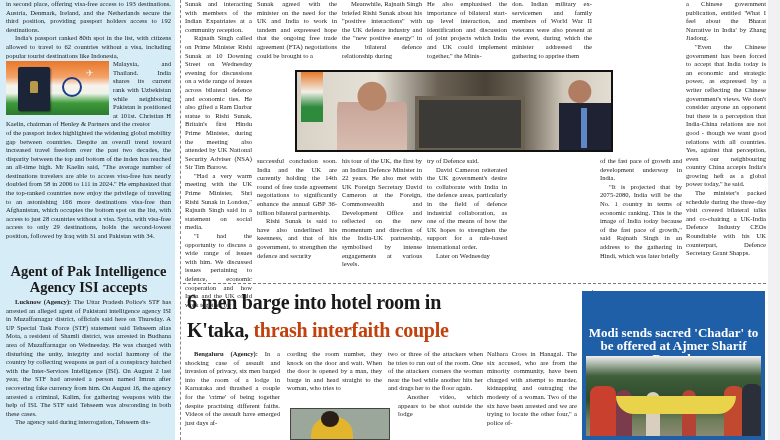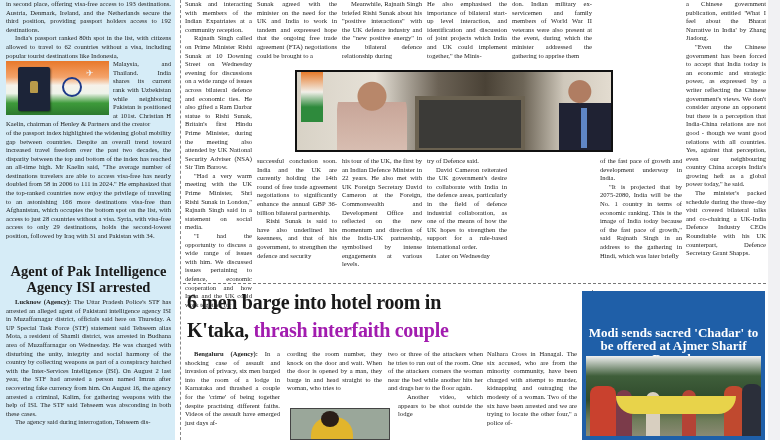--- a/index.html
+++ b/index.html
@@ -34,21 +34,21 @@
     background: linear-gradient(90deg, #d8d2c6 0%, #e6e1d7 25%, #6b6255 45%, #4a4236 60%, #6d6557 72%, #cfc8bb 85%, #e3dcd0 100%); }
   .flag-in { position: absolute; left: 4px; top: 0; width: 22px; height: 50px; background: linear-gradient(180deg, #e67a2a 0%, #f2efe9 40%, #2e8a3c 70%); }
   .person-left { position: absolute; left: 40px; top: 8px; width: 70px; height: 74px; border-radius: 30px 30px 0 0; background: radial-gradient(circle at 50% 22%, #b8876a 0 14px, transparent 15px), linear-gradient(180deg, transparent 0 30%, #c8a598 30%, #d9bfb3 100%); }
   .fireplace { position: absolute; left: 118px; top: 24px; width: 110px; height: 56px; background: #3b3a37; border: 4px solid #6b6251; }
   .person-right { position: absolute; left: 262px; top: 4px; width: 52px; height: 78px; background: radial-gradient(circle at 40% 20%, #b07d62 0 11px, transparent 12px), linear-gradient(180deg, transparent 0 34%, #1f2233 34%, #1f2233 100%); }
   .tie { position: absolute; left: 284px; top: 36px; width: 6px; height: 40px; background: #5f86c6; }
 
   .hdash { position: absolute; height: 0; border-top: 1px dashed #777; }
 
   .headline-main { position: absolute; left: 187px; top: 288px; width: 400px; font-weight: bold; font-size: 20px; line-height: 28px; color: #1a1a1a; letter-spacing: -0.3px; }
-  .headline-main .accent { color: #a21caf; margin-top: 16px; }
+  .headline-main .accent { color: #c2410c; margin-top: 16px; }
 
   .photo-assault { position: absolute; left: 290px; top: 408px; width: 100px; height: 32px; background: #9aa79a; border: 1px solid #444; overflow: hidden; }
   .photo-assault .hood { position: absolute; left: 20px; top: 8px; width: 42px; height: 30px; background: #e2b52c; border-radius: 18px 18px 0 0; }
   .photo-assault .head { position: absolute; left: 30px; top: 2px; width: 18px; height: 16px; background: #2a1e18; border-radius: 50%; }
 
   
   .modi-box { position: absolute; left: 582px; top: 291px; width: 183px; height: 149px; background: #1f5fa8; padding: 3px 4px; }
   .modi-headline { font-weight: bold; font-size: 13px; line-height: 13px; color: #fff; text-align: center; margin-top: 32px; }
   .modi-body { font-size: 6.2px; line-height: 7.6px; color: #fff; text-align: justify; margin-top: 1px; }
   .modi-body .dateline { color: #fff; }
@@ -72,21 +72,21 @@
         <div class="chakra"></div>
         <div class="plane">✈</div>
         <div class="passport-book">
           <div class="passport-emblem"></div>
         </div>
       </div>
       <p class="noind">Malaysia, and Thailand. India shares its current rank with Uzbekistan while neighboring Pakistan is positioned at 101st. Christian H Kaelin, chairman of Henley &amp; Partners and the creator</p>
       <p class="noind" style="clear:both">of the passport index highlighted the widening global mobility gap between countries. Despite an overall trend toward increased travel freedom over the past two decades, the disparity between the top and bottom of the index has reached an all-time high. Mr Kaelin said, "The average number of destinations travelers are able to access visa-free has nearly doubled from 58 in 2006 to 111 in 2024." He emphasized that the top-ranked countries now enjoy the privilege of traveling to an astonishing 166 more destinations visa-free than Afghanistan, which occupies the bottom spot on the list, with access to just 28 countries without a visa. Syria, with visa-free access to only 29 destinations, holds the second-lowest position, followed by Iraq with 31 and Pakistan with 34.</p>
     </div>
 
-    <div class="isi-headline">Agent of Pak Intelligence Agency ISI arrested</div>
+    <div class="isi-headline">Agent of Pak Intelligence Agency ISI accepts</div>
     <div class="isi-body txt">
       <p><span class="dateline">Lucknow (Agency):</span> <span>The Uttar Pradesh Police's STF has arrested an alleged agent of Pakistani intelligence agency ISI in Muzaffarnagar district, officials said here on Thursday. A UP Special Task Force (STF) statement said Tehseem alias Mota, a resident of Shamli district, was arrested in Budhana area of Muzaffarnagar on Wednesday. He was charged with disturbing the unity, integrity and social harmony of the country by collecting weapons as part of a conspiracy hatched with the Inter-Services Intelligence (ISI). On August 2 last year, the STF had arrested a person named Imran after recovering fake currency from him. On August 16, the agency arrested a criminal, Kalim, for gathering weapons with the help of ISI. The STF said Tehseem was absconding in both these cases.</span></p>
       <p>The agency said during interrogation, Tehseem dis-</p>
     </div>
   </div>
 
   <div class="vrule" style="left:180px;height:440px"></div>
   <div class="vrule" style="left:592px;top:290px;height:150px"></div>
 
   <div class="col txt" style="left:185px;width:67px">

